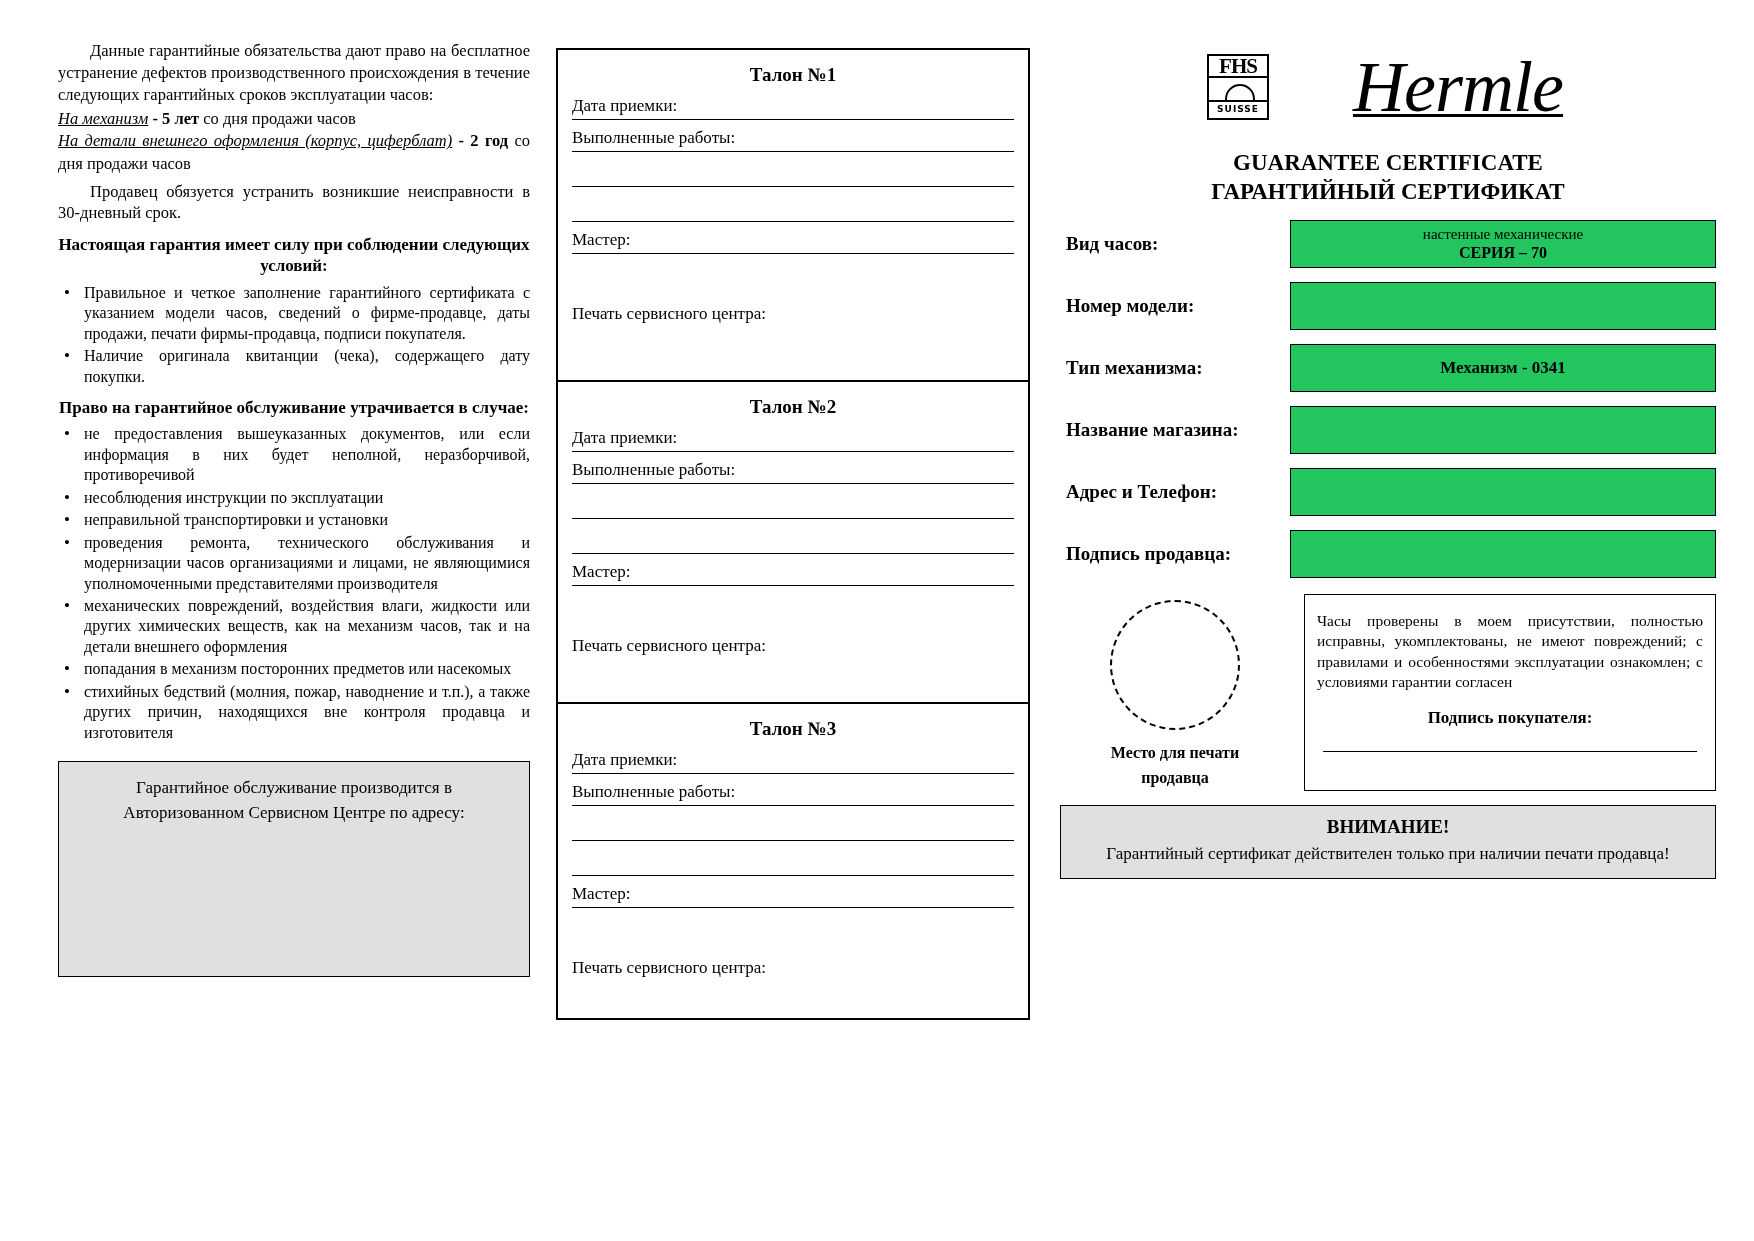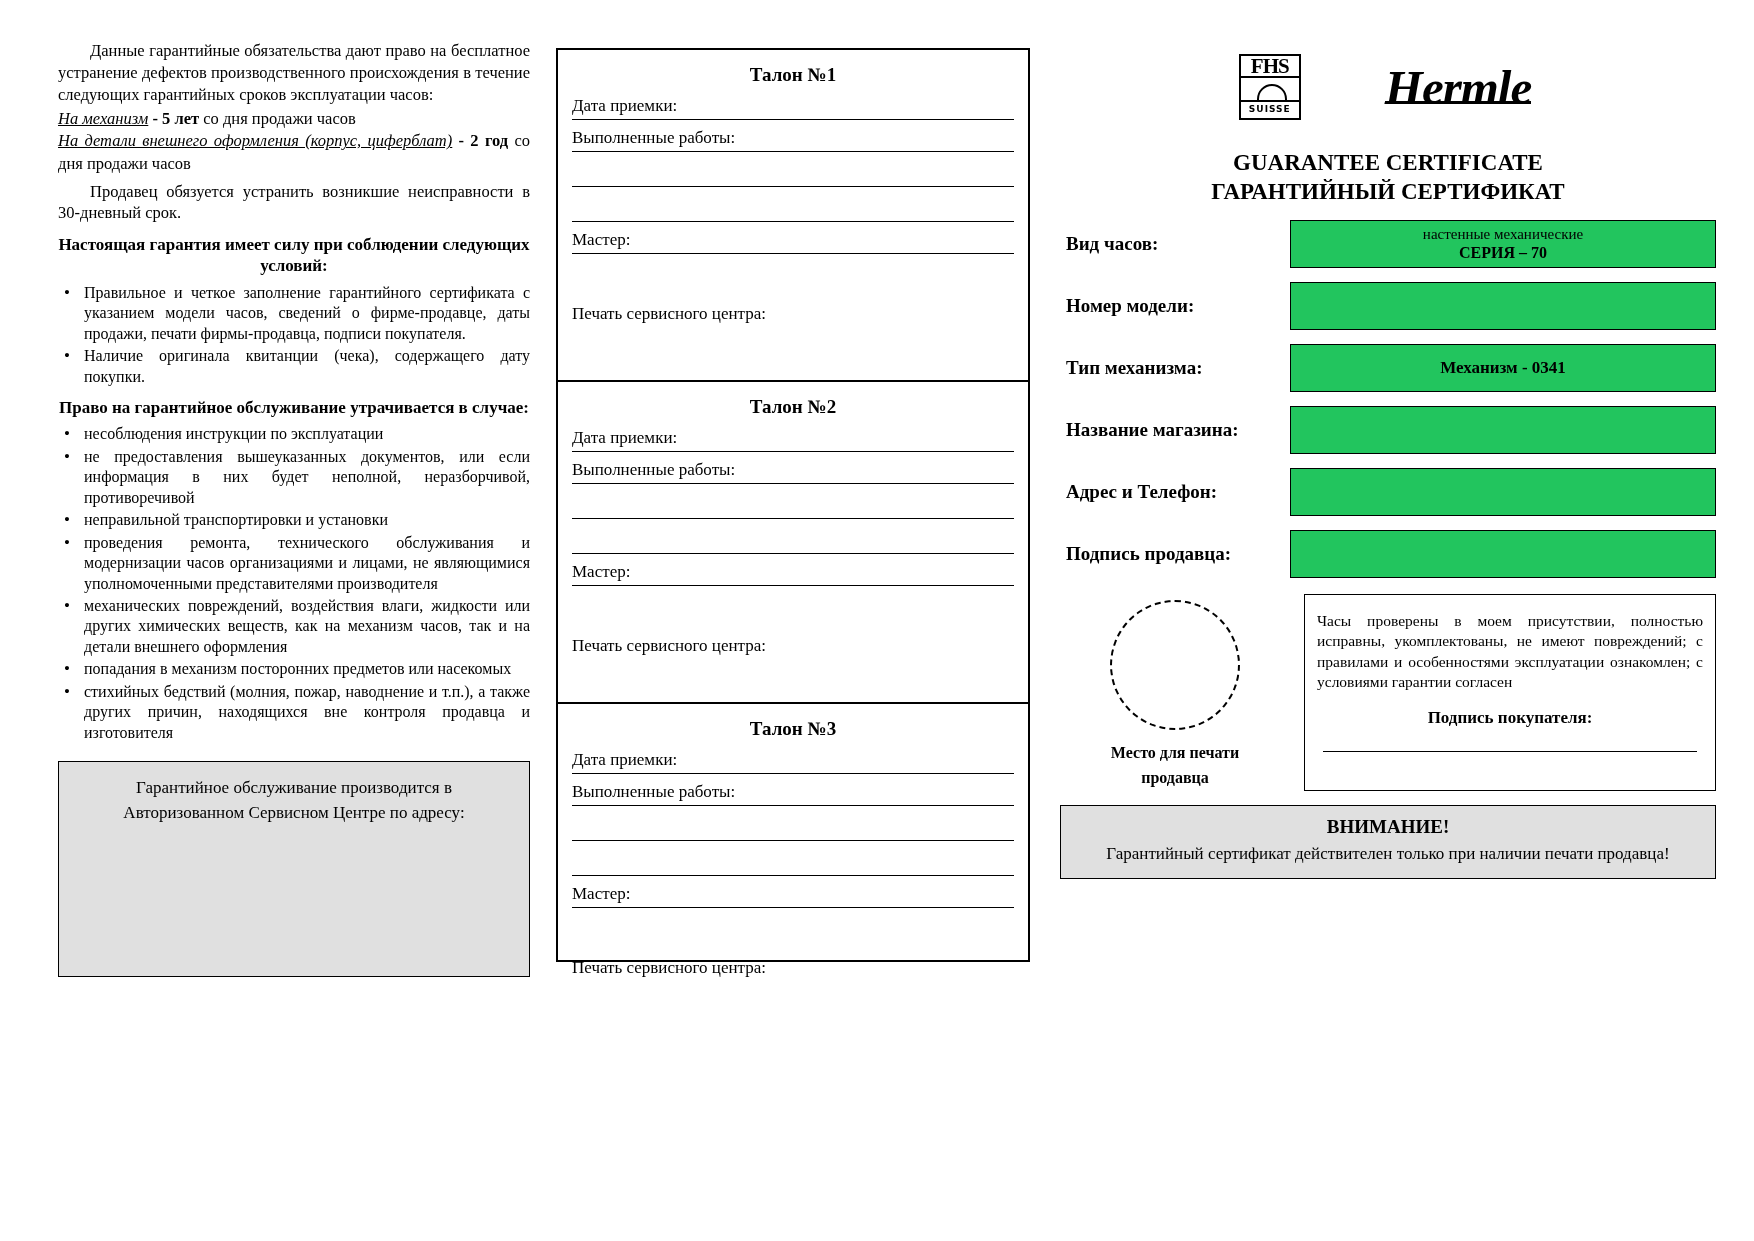--- a/index.html
+++ b/index.html
@@ -129,21 +129,21 @@
     border-bottom: 1.4px solid #000;
     margin-bottom: 8px;
   }
   .seal-line {
     font-size: 17px;
     padding-top: 42px;
     padding-bottom: 6px;
   }
   .talon-1 { height: 334px; }
   .talon-2 { height: 324px; }
-  .talon-3 { height: 260px; }
+  .talon-3 { height: 318px; }
 
   
   .col-right {
     flex: 1;
     padding: 4px 10px 0 22px;
     box-sizing: border-box;
     position: relative;
   }
   .logo-row {
     display: flex;
@@ -188,22 +188,22 @@
     height: 15px;
     font-size: 9px;
     text-align: center;
     font-family: "DejaVu Sans", sans-serif;
     letter-spacing: 1px;
     line-height: 15px;
   }
   .hermle {
     font-family: "Liberation Serif", serif;
     font-style: italic;
-    font-weight: bold;
-    font-size: 49px;
+    font-weight: normal;
+    font-size: 72px;
     letter-spacing: -1px;
     position: relative;
     padding: 0 6px;
   }
   .hermle::after {
     content: "";
     position: absolute;
     left: 6px; right: 6px;
     bottom: 12px;
     height: 3px;
@@ -327,22 +327,22 @@
     <p class="center-bold">Настоящая гарантия имеет силу при соблюдении следующих условий:</p>
 
     <ul class="bullets">
       <li>Правильное и четкое заполнение гарантийного сертификата с указанием модели часов, сведений о фирме-продавце, даты продажи, печати фирмы-продавца, подписи покупателя.</li>
       <li>Наличие оригинала квитанции (чека), содержащего дату покупки.</li>
     </ul>
 
     <p class="center-bold">Право на гарантийное обслуживание утрачивается в случае:</p>
 
     <ul class="bullets">
+      <li>не предоставления вышеуказанных документов, или если информация в них будет неполной, неразборчивой, противоречивой</li>
       <li>несоблюдения инструкции по эксплуатации</li>
-      <li>не предоставления вышеуказанных документов, или если информация в них будет неполной, неразборчивой, противоречивой</li>
       <li>неправильной транспортировки и установки</li>
       <li>проведения ремонта, технического обслуживания и модернизации часов организациями и лицами, не являющимися уполномоченными представителями производителя</li>
       <li>механических повреждений, воздействия влаги, жидкости или других химических веществ, как на механизм  часов, так и на детали внешнего оформления</li>
       <li>попадания в механизм посторонних предметов или насекомых</li>
       <li>стихийных бедствий (молния, пожар, наводнение и т.п.), а также других причин, находящихся вне контроля продавца и изготовителя</li>
     </ul>
 
     <div class="grey-box">Гарантийное обслуживание производится в Авторизованном Сервисном Центре по адресу:</div>
   </div>
 

